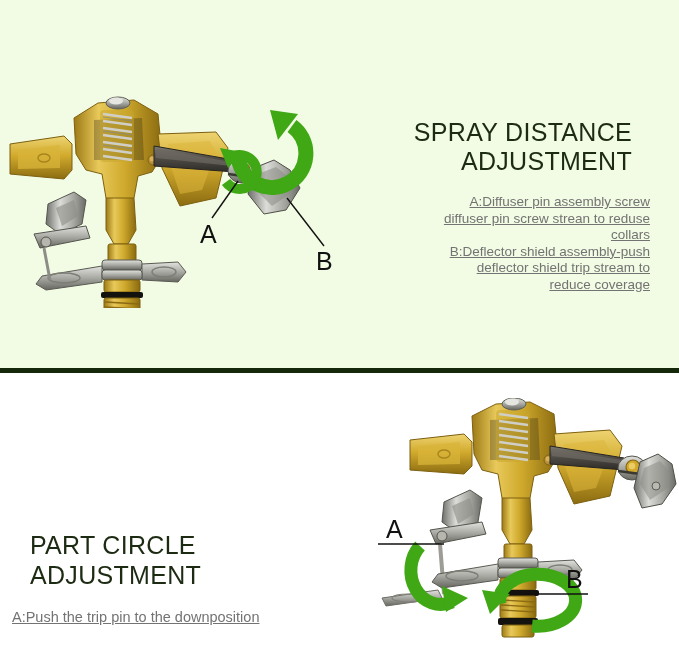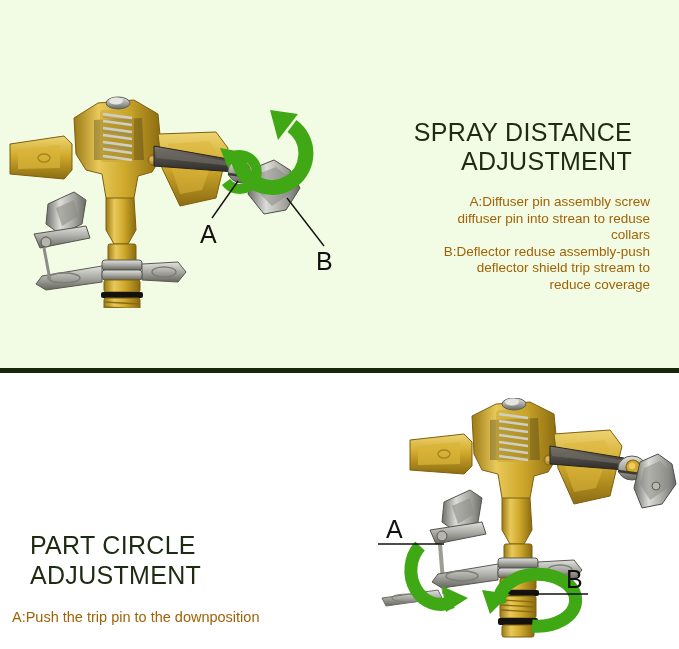--- a/index.html
+++ b/index.html
@@ -17,22 +17,23 @@
 
   .text-block{position:absolute;}
   #top-text{right:29px;top:100px;width:280px;text-align:right;}
   #bottom-text{left:12px;top:512px;width:400px;text-align:left;}
 
   .heading{
     font-size:25px;line-height:29px;color:#1d2b13;
     font-weight:400;letter-spacing:.3px;margin:18px;
   }
   .body-lines{
-    font-size:13.5px;line-height:16.5px;color:#a16207;
+    font-size:13.5px;line-height:16.5px;color:#737373;
     margin:7px 0 0 0;
+    text-decoration:underline;
   }
   #bottom-text .heading{font-size:25px;line-height:30px;}
   #bottom-text .body-lines{font-size:14.5px;line-height:19px;margin-top:0;}
   .body-lines div{white-space:pre-wrap;}
 
   .figure{position:absolute;}
   #fig-top{left:2px;top:48px;width:350px;height:260px;}
   #fig-bottom{left:372px;top:398px;width:305px;height:250px;}
   svg{display:block;}
   .lbl{font-family:"Liberation Sans",sans-serif;fill:#111;font-size:25px;}
@@ -182,23 +183,23 @@
   </svg>
 </div>
 
 <div class="text-block" id="top-text">
   <div class="heading">
     <div>SPRAY DISTANCE</div>
     <div>ADJUSTMENT</div>
   </div>
   <div class="body-lines">
     <div>A:Diffuser pin assembly screw</div>
-    <div>diffuser pin into strean to reduse</div>
+    <div>diffuser pin screw strean to reduse</div>
     <div>collars</div>
-    <div>B:Deflector reduse assembly-push</div>
+    <div>B:Deflector shield assembly-push</div>
     <div>deflector shield trip stream to</div>
     <div>reduce coverage</div>
   </div>
 </div>
 
 <div id="divider"></div>
 
 <div class="panel" id="panel-bottom"></div>
 
 <div class="text-block" id="bottom-text">

